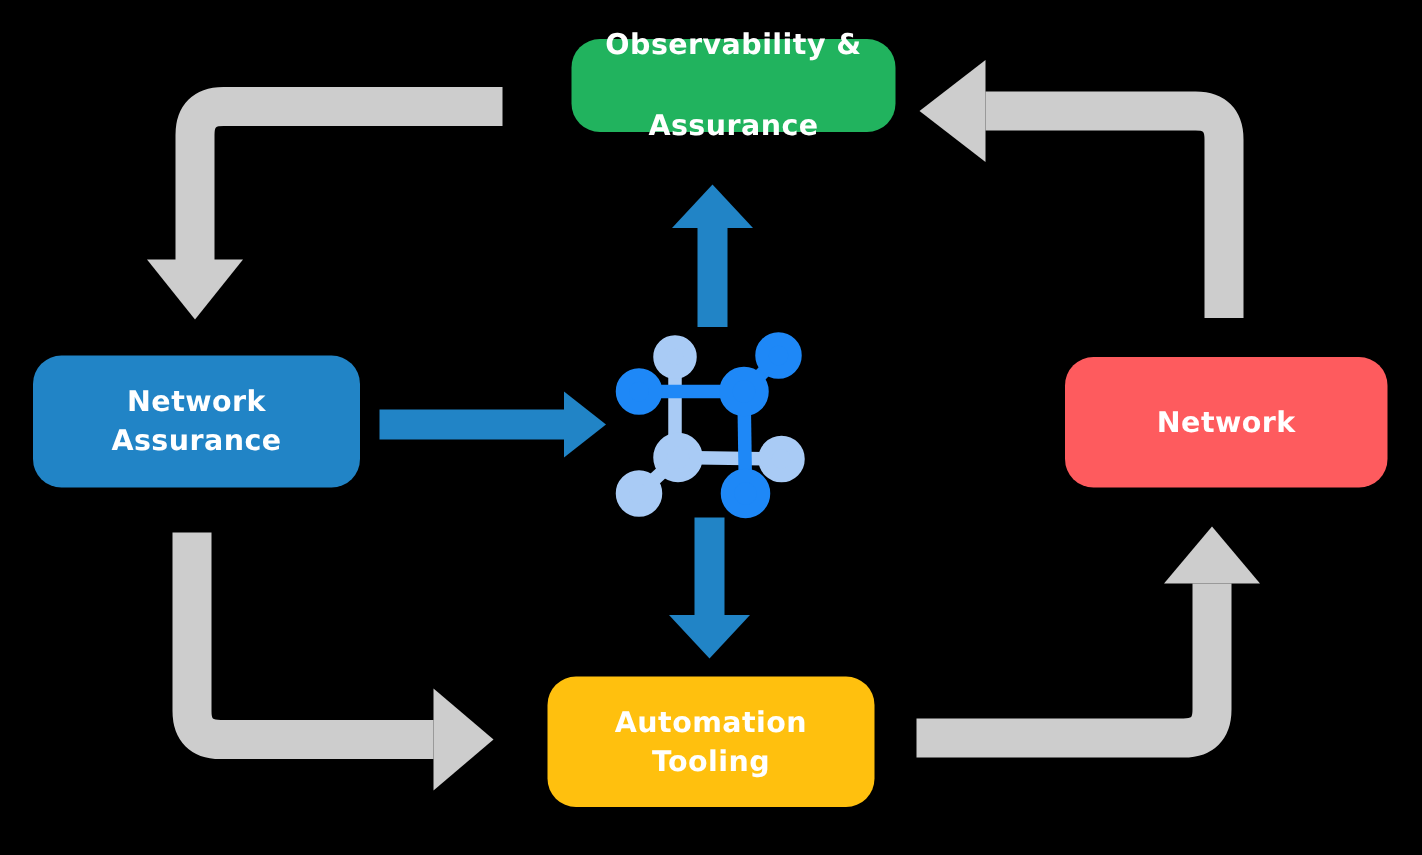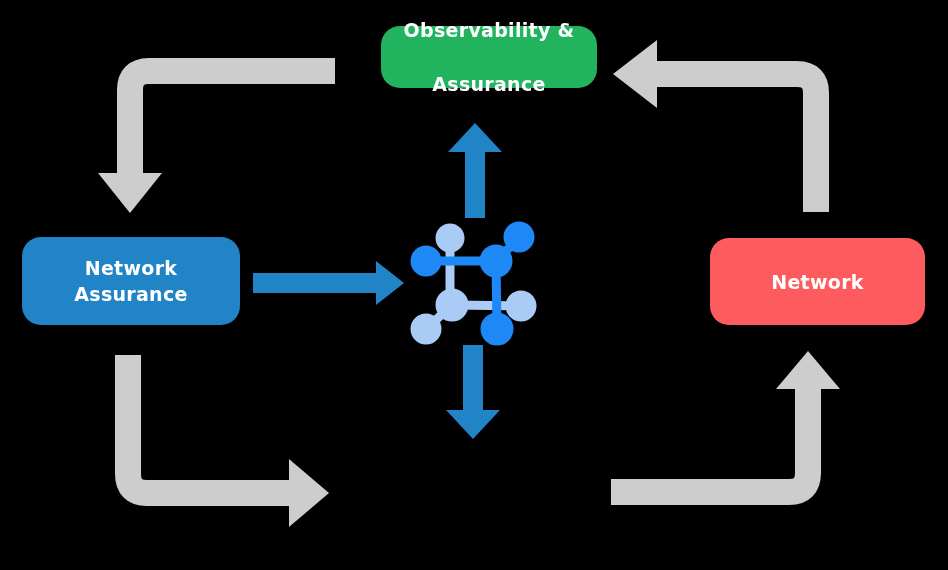--- a/index.html
+++ b/index.html
@@ -106,14 +106,18 @@
 
   <div class="node node-operations" style="background: rgb(33, 132, 198);">
     <span>Network</span>
     <span>Assurance</span>
   </div>
 
   <div class="node node-infrastructure" style="background: rgb(254, 91, 94);">
     <span>Network</span>
   </div>
 
+  <div class="node node-automation" style="background: rgb(255, 192, 14);">
+    <span>Automation</span>
+    <span>Tooling</span>
+  </div>
 
 </div>
 
 </body></html>

